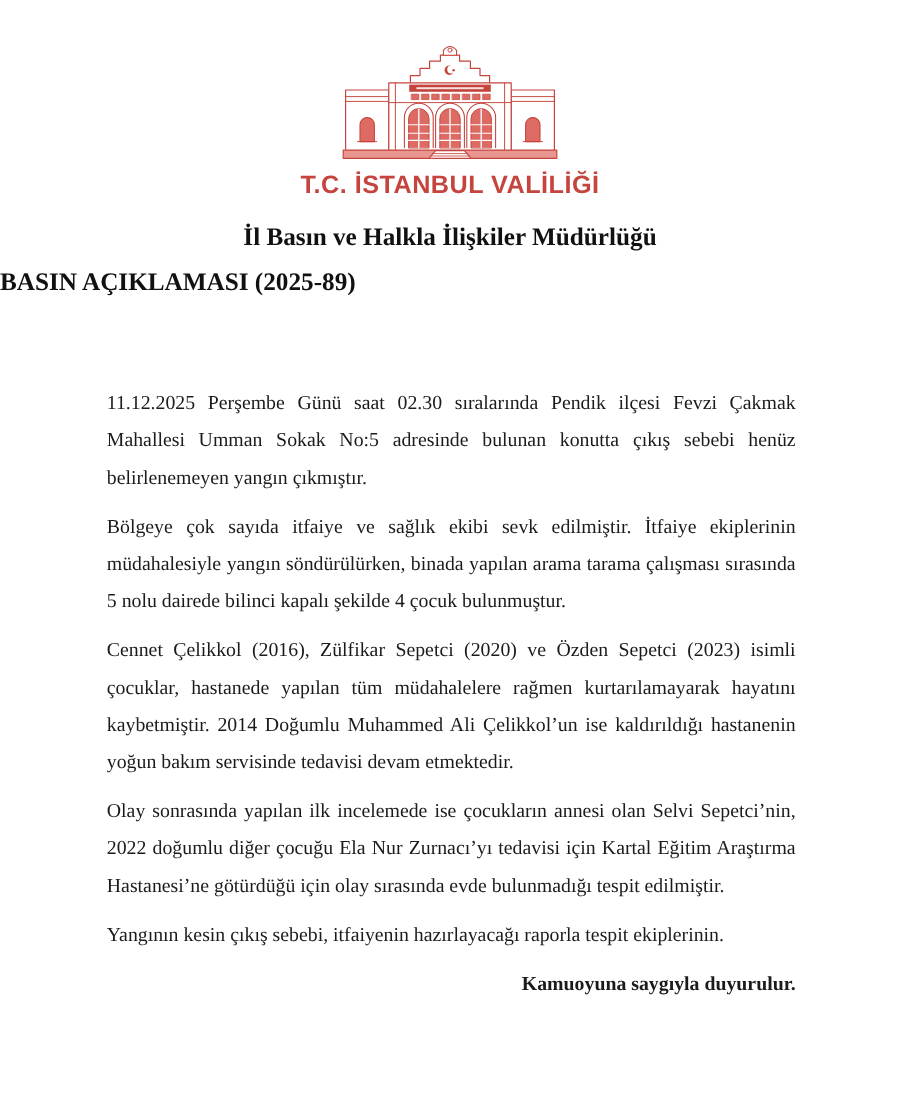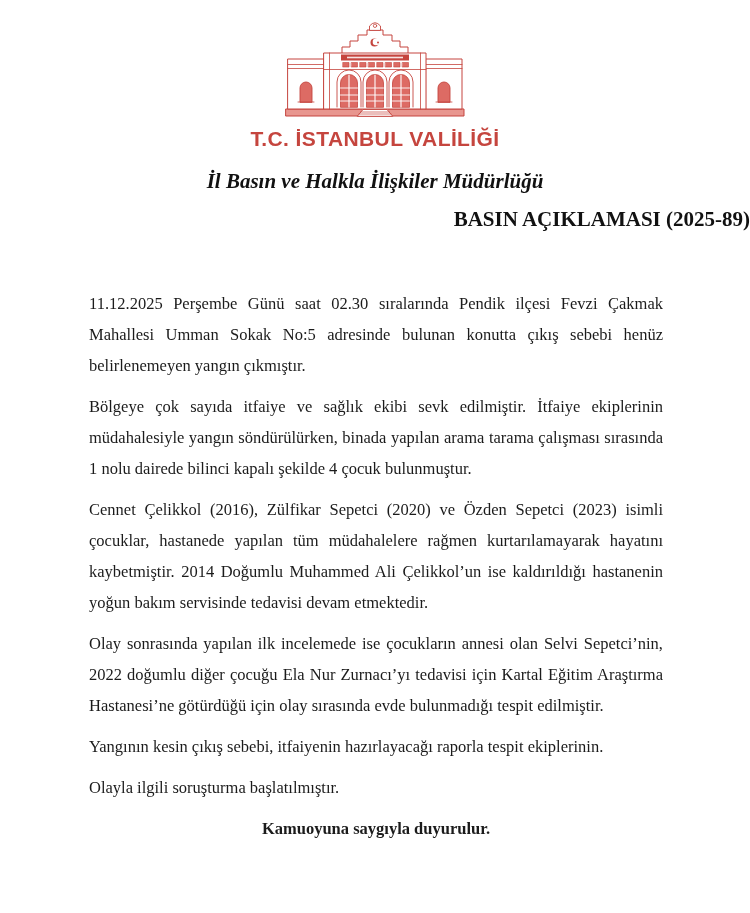--- a/index.html
+++ b/index.html
@@ -12,21 +12,21 @@
     height: 913px;
     font-family: "Liberation Serif", serif;
     color: #1b1b1b;
     overflow: hidden;
   }
   .page {
     width: 750px;
     height: 883px;
     background: #ffffff;
     box-sizing: border-box;
-    padding-top: 22px;
+    padding-top: 38px;
   }
   .logo-wrap {
     text-align: center;
   }
   .logo-wrap svg {
     display: block;
     margin: 0 auto;
   }
   .org-name {
     margin-top: 5px;
@@ -36,42 +36,41 @@
     letter-spacing: 0.4px;
     color: #C5453E;
     text-align: center;
   }
   .dept {
     margin-top: 18px;
     text-align: center;
     font-size: 21px;
     font-weight: bold;
     color: #111111;
-    font-style: italic;
   }
   .release-title {
     margin-top: 13px;
-    text-align: right;
+    text-align: left;
     font-size: 21px;
     font-weight: bold;
     color: #111111;
   }
   .doc-body {
-    margin-top: 56px;
+    margin-top: 72px;
     padding: 0 87px 0 89px;
     font-size: 16.5px;
     line-height: 31px;
     text-align: justify;
   }
   .doc-body p {
     margin: 0 0 10px 0;
   }
   .doc-body p.closing {
     font-weight: bold;
-    text-align: center;
+    text-align: right;
   }
 </style>
 </head>
 <body>
 
 <div class="page">
 
   <div class="logo-wrap">
     <svg width="180" height="100" viewBox="0 0 180 100" aria-hidden="true">
       <g stroke="#C5453E" stroke-width="1" fill="none" stroke-linejoin="round" stroke-linecap="round">
@@ -149,21 +148,20 @@
       </g>
     </svg>
     <div class="org-name">T.C. İSTANBUL VALİLİĞİ</div>
   </div>
 
   <div class="dept">İl Basın ve Halkla İlişkiler Müdürlüğü</div>
   <div class="release-title">BASIN AÇIKLAMASI (2025-89)</div>
 
   <div class="doc-body">
     <p>11.12.2025 Perşembe Günü saat 02.30 sıralarında Pendik ilçesi Fevzi Çakmak Mahallesi Umman Sokak No:5 adresinde bulunan konutta çıkış sebebi henüz belirlenemeyen yangın çıkmıştır.</p>
-    <p>Bölgeye çok sayıda itfaiye ve sağlık ekibi sevk edilmiştir. İtfaiye ekiplerinin müdahalesiyle yangın söndürülürken, binada yapılan arama tarama çalışması sırasında 1 nolu dairede bilinci kapalı şekilde 4 çocuk bulunmuştur.</p>
+    <p>Bölgeye çok sayıda itfaiye ve sağlık ekibi sevk edilmiştir. İtfaiye ekiplerinin müdahalesiyle yangın söndürülürken, binada yapılan arama tarama çalışması sırasında 5 nolu dairede bilinci kapalı şekilde 4 çocuk bulunmuştur.</p>
     <p>Cennet Çelikkol (2016), Zülfikar Sepetci (2020) ve Özden Sepetci (2023) isimli çocuklar, hastanede yapılan tüm müdahalelere rağmen kurtarılamayarak hayatını kaybetmiştir. 2014 Doğumlu Muhammed Ali Çelikkol’un ise kaldırıldığı hastanenin yoğun bakım servisinde tedavisi devam etmektedir.</p>
     <p>Olay sonrasında yapılan ilk incelemede ise çocukların annesi olan Selvi Sepetci’nin, 2022 doğumlu diğer çocuğu Ela Nur Zurnacı’yı tedavisi için Kartal Eğitim Araştırma Hastanesi’ne götürdüğü için olay sırasında evde bulunmadığı tespit edilmiştir.</p>
     <p>Yangının kesin çıkış sebebi, itfaiyenin hazırlayacağı raporla tespit ekiplerinin.</p>
-    <p>Olayla ilgili soruşturma başlatılmıştır.</p>
     <p class="closing">Kamuoyuna saygıyla duyurulur.</p>
   </div>
 
 </div>
 
 </body></html>

